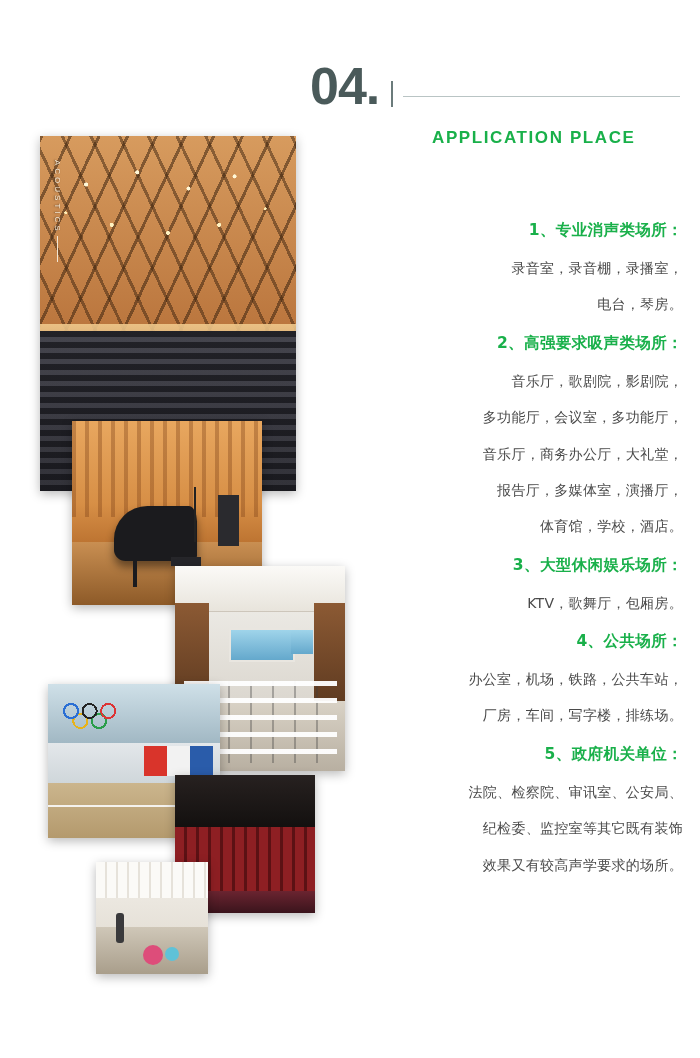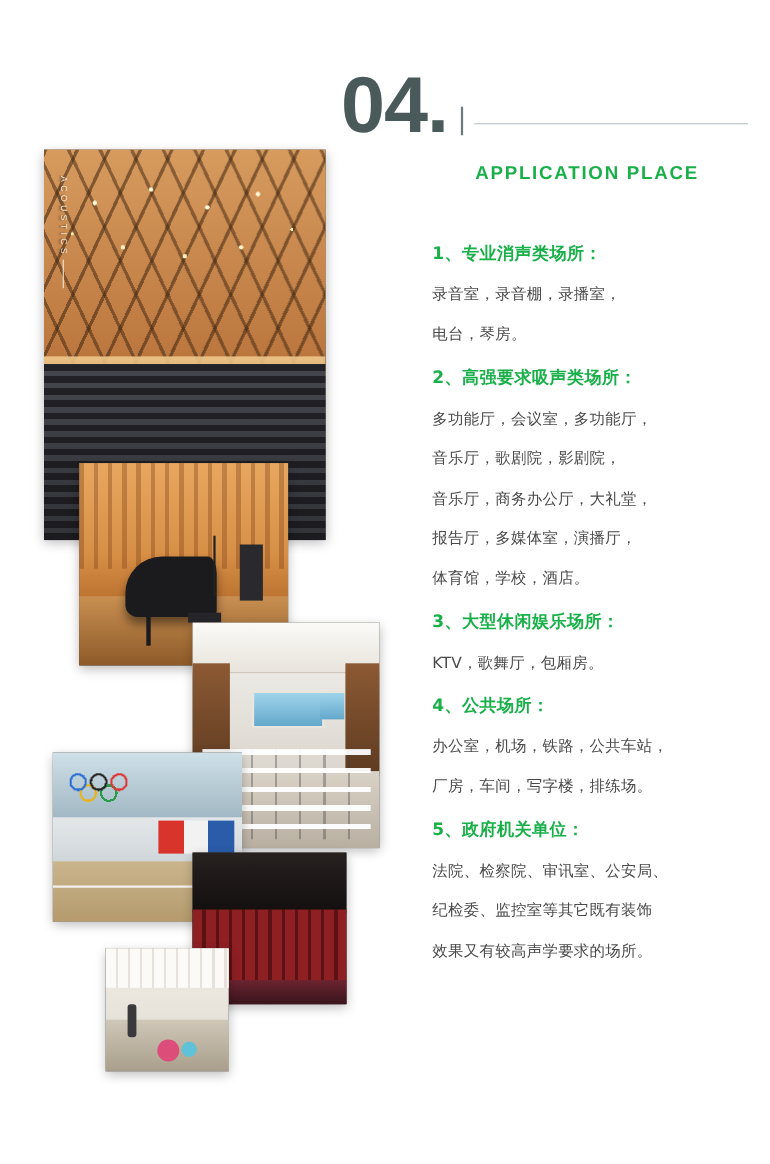--- a/index.html
+++ b/index.html
@@ -21,21 +21,21 @@
     left: 310px;
     top: 60px;
     width: 370px;
   }
   .header-row {
     display: flex;
     align-items: baseline;
   }
   .sec-num {
     font-family: "Liberation Sans", sans-serif;
-    font-size: 72px;
+    font-size: 52px;
     font-weight: bold;
     color: #4a5a5a;
     letter-spacing: -1px;
     line-height: 1;
   }
   .sec-title {
     font-family: "DejaVu Sans", sans-serif;
     font-size: 27px;
     font-weight: bold;
     color: #3d4d4d;
@@ -278,20 +278,21 @@
     position:absolute; left:18%; bottom:28%; width:8px; height:30px;
     background:#3a3a3c; border-radius:3px;
   }
 
   
   .content {
     position: absolute;
     left: 393px;
     top: 212px;
     width: 290px;
+    text-align: right;
   }
   .grp { margin-bottom: 2px; }
   .grp-title {
     color: #19b04a;
     font-family: "DejaVu Sans", sans-serif;
     font-size: 15.5px;
     font-weight: bold;
     line-height: 2.45;
     letter-spacing: .4px;
   }
@@ -391,22 +392,22 @@
 <div class="content">
 
   <div class="grp">
     <div class="grp-title">1、专业消声类场所：</div>
     <div class="grp-line">录音室，录音棚，录播室，</div>
     <div class="grp-line">电台，琴房。</div>
   </div>
 
   <div class="grp">
     <div class="grp-title">2、高强要求吸声类场所：</div>
+    <div class="grp-line">音乐厅，歌剧院，影剧院，</div>
     <div class="grp-line">多功能厅，会议室，多功能厅，</div>
-    <div class="grp-line">音乐厅，歌剧院，影剧院，</div>
     <div class="grp-line">音乐厅，商务办公厅，大礼堂，</div>
     <div class="grp-line">报告厅，多媒体室，演播厅，</div>
     <div class="grp-line">体育馆，学校，酒店。</div>
   </div>
 
   <div class="grp">
     <div class="grp-title">3、大型休闲娱乐场所：</div>
     <div class="grp-line">KTV，歌舞厅，包厢房。</div>
   </div>
 

